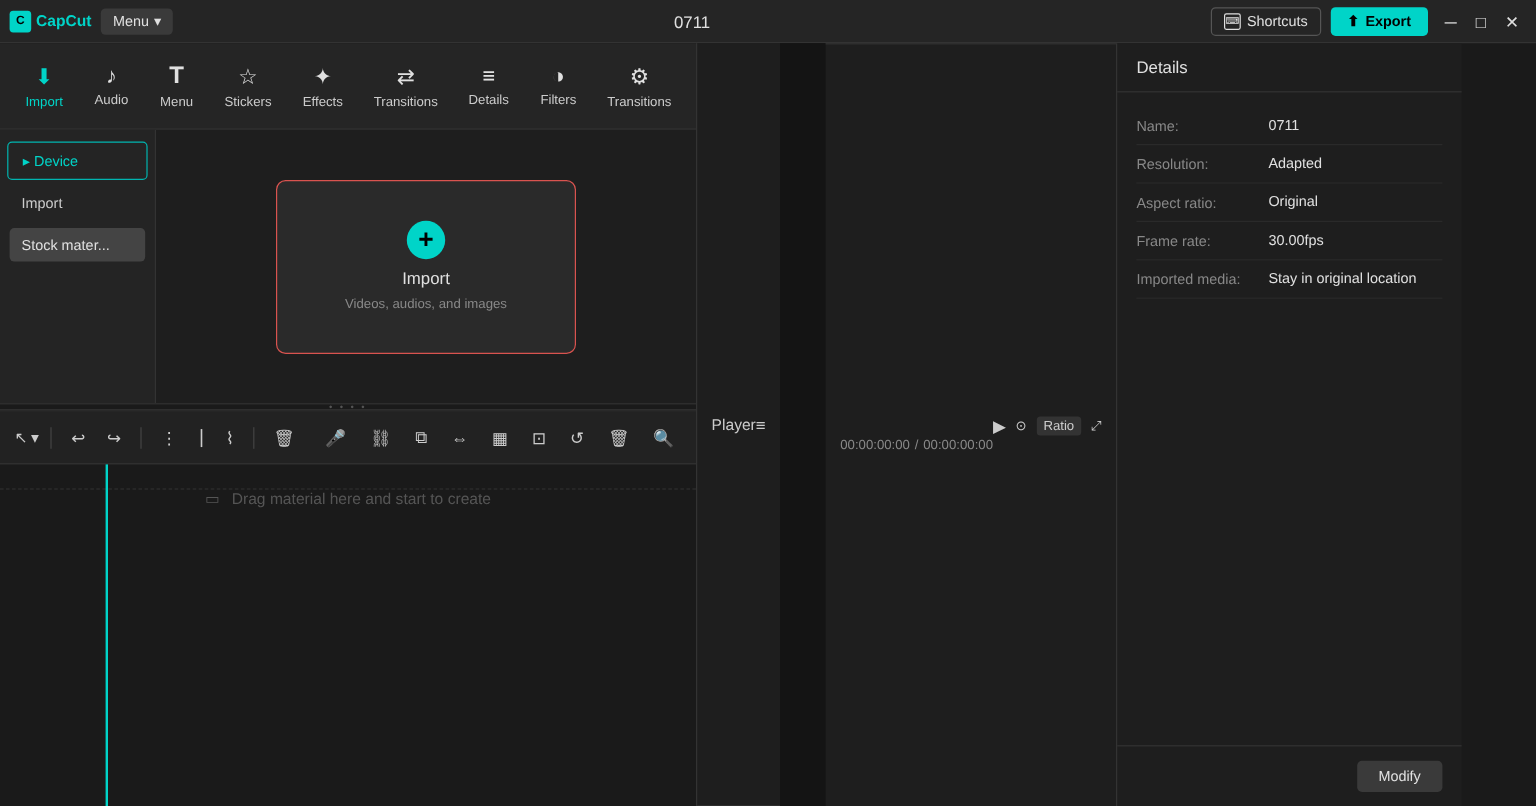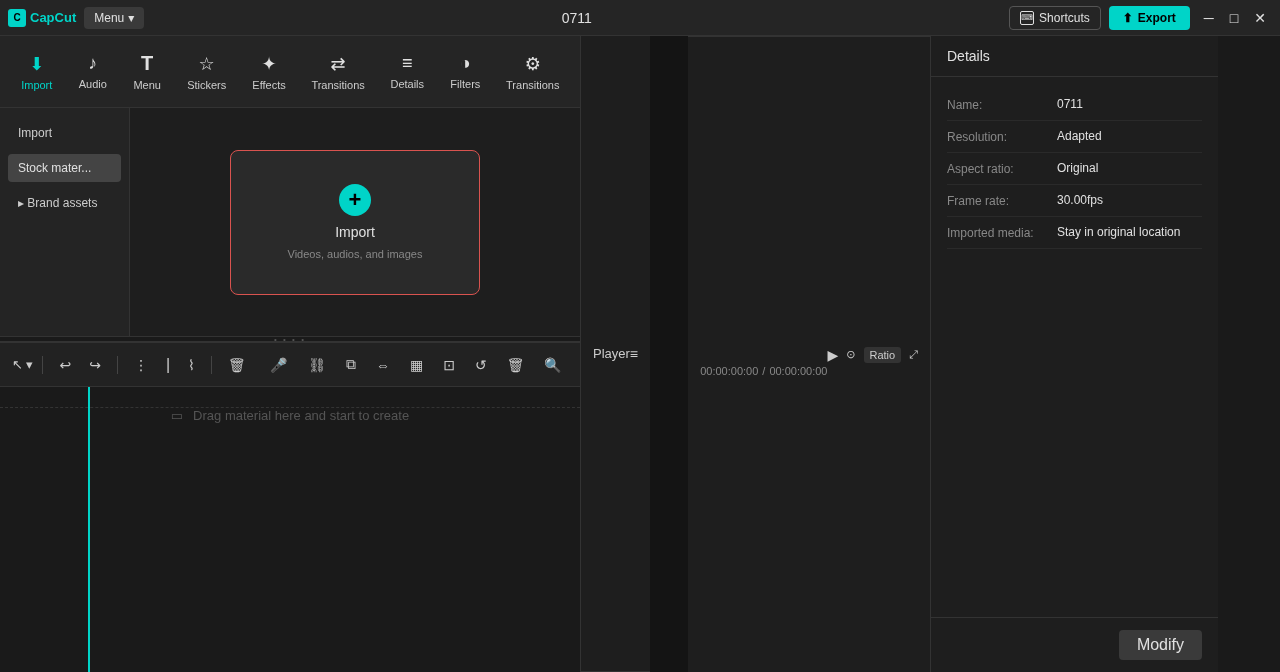--- a/index.html
+++ b/index.html
@@ -66,21 +66,21 @@
     .ratio-btn { background: #333; border: none; color: #ccc; border-radius: 3px; padding: 2px 6px; font-size: 11px; cursor: pointer; }
 
     
     #right-panel { width: 288px; background: #1e1e1e; border-left: 1px solid #333; display: flex; flex-direction: column; }
     #details-header { padding: 12px 16px; border-bottom: 1px solid #333; font-size: 14px; font-weight: 500; }
     #details-content { padding: 12px 16px; flex: 1; }
     .detail-row { display: flex; align-items: flex-start; padding: 8px 0; border-bottom: 1px solid #2a2a2a; }
     .detail-label { color: #888; width: 110px; flex-shrink: 0; font-size: 12px; padding-top: 1px; }
     .detail-value { color: #e0e0e0; font-size: 12px; flex: 1; }
     #details-footer { padding: 12px 16px; display: flex; justify-content: flex-end; border-top: 1px solid #333; }
-    .modify-btn { background: #3a3a3a; border: none; color: #e0e0e0; padding: 6px 18px; border-radius: 4px; cursor: pointer; font-size: 16px; }
+    .modify-btn { background: #3a3a3a; border: none; color: #e0e0e0; padding: 6px 18px; border-radius: 4px; cursor: pointer; font-size: 12px; }
 
     
     #timeline { height: 330px; background: #1a1a1a; border-top: 1px solid #333; display: flex; flex-direction: column; }
     #timeline-toolbar { display: flex; align-items: center; justify-content: space-between; padding: 6px 12px; background: #222; border-bottom: 1px solid #333; height: 44px; }
     #timeline-toolbar-left { display: flex; align-items: center; gap: 6px; }
     #timeline-toolbar-right { display: flex; align-items: center; gap: 8px; }
     .tl-btn { background: transparent; border: none; color: #ccc; cursor: pointer; font-size: 14px; padding: 4px 6px; border-radius: 3px; }
     .tl-divider { width: 1px; height: 18px; background: #444; margin: 0 4px; }
     .tl-select { display: flex; align-items: center; gap: 3px; background: transparent; border: none; color: #ccc; cursor: pointer; font-size: 13px; }
 
@@ -165,29 +165,29 @@
       </div>
       <div class="tool-item">
         <span class="tool-icon">⚙</span>
         <span class="tool-label">Transitions</span>
       </div>
     </div>
 
     <div id="content-area">
 
       <div id="sidebar">
+        <div class="sidebar-section selected" style="border: 1.5px solid #00b5b0; color: #00d4c8;">
+          <span>▸ Device</span>
+        </div>
         <div class="sidebar-item">
           <span>Import</span>
         </div>
         <button class="stock-btn">
           <span>Stock mater...</span>
         </button>
-        <div class="sidebar-section">
-          <span>▸ Brand assets</span>
-        </div>
       </div>
 
       <div id="import-area">
         <div class="import-box">
           <div class="import-plus">+</div>
           <span class="import-label">Import</span>
           <span class="import-sublabel">Videos, audios, and images</span>
         </div>
       </div>
     </div>

